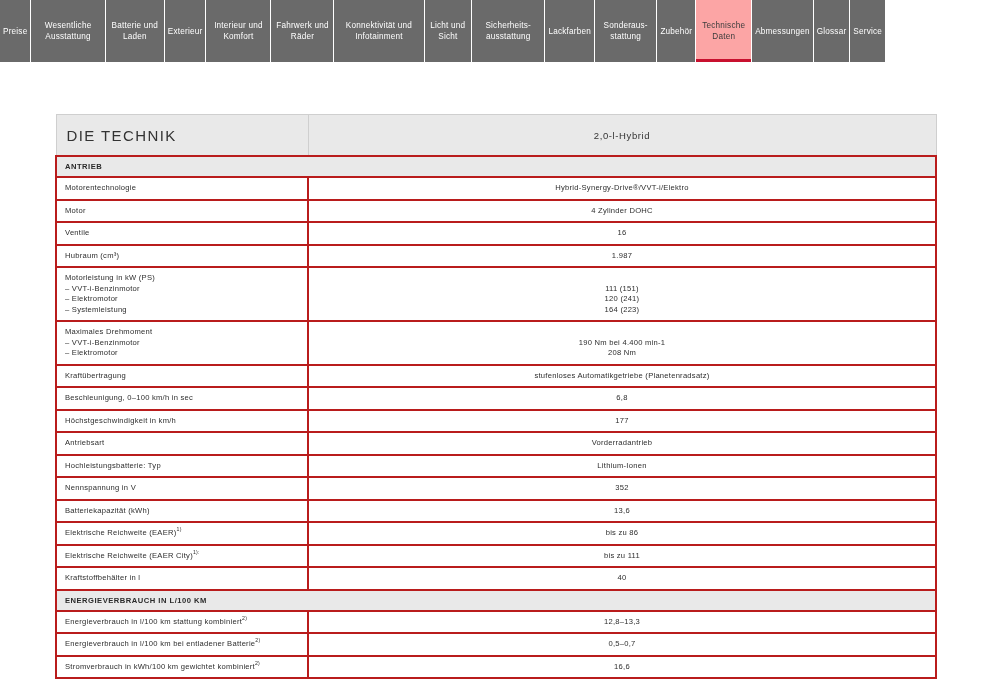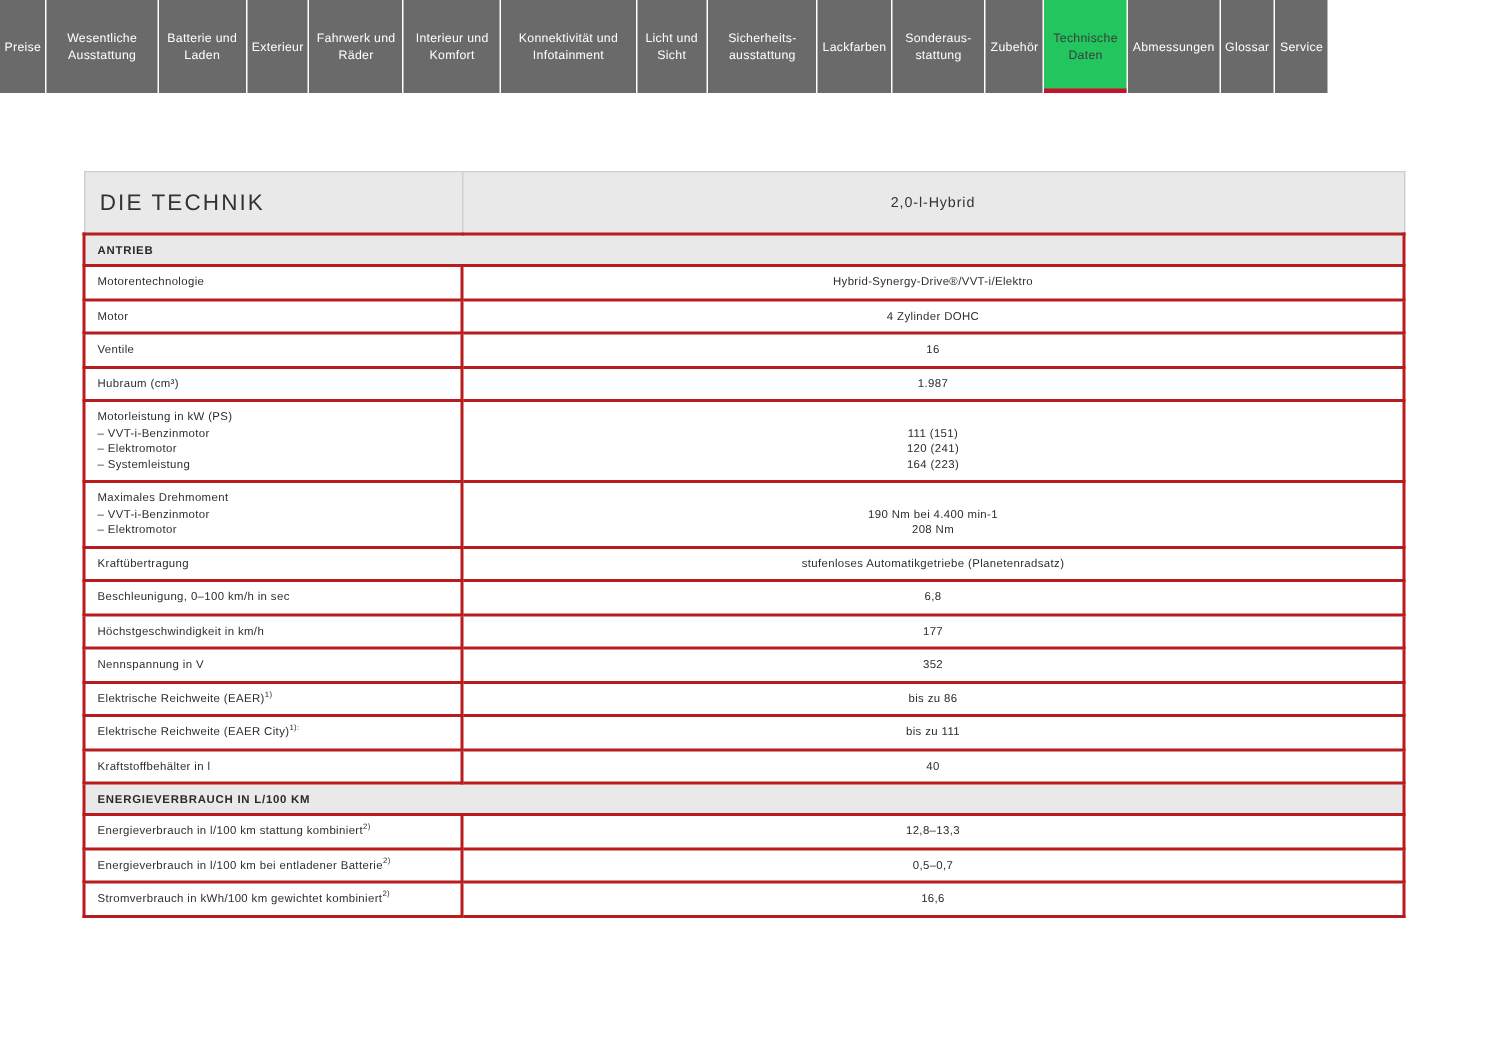--- a/index.html
+++ b/index.html
@@ -32,21 +32,21 @@
     font-size: 8.2px;
     line-height: 11px;
     letter-spacing: 0.2px;
     padding: 2px 3px;
     box-sizing: border-box;
     border-right: 1px solid #ffffff;
     position: relative;
   }
   .nav-item:last-child { border-right: none; }
   .nav-item.active {
-    background: #22c55e;
+    background: #fca5a5;
     color: #3c3c3c;
   }
   .nav-item.active::after {
     content: "";
     position: absolute;
     left: 0; right: 0; bottom: 0;
     height: 3px;
     background: #c8102e;
   }
 
@@ -135,24 +135,24 @@
     <div class="nav-item">
       <span>Wesentliche Ausstattung</span>
     </div>
     <div class="nav-item">
       <span>Batterie und Laden</span>
     </div>
     <div class="nav-item">
       <span>Exterieur</span>
     </div>
     <div class="nav-item">
+      <span>Interieur und Komfort</span>
+    </div>
+    <div class="nav-item">
       <span>Fahrwerk und Räder</span>
-    </div>
-    <div class="nav-item">
-      <span>Interieur und Komfort</span>
     </div>
     <div class="nav-item">
       <span>Konnektivität und Infotainment</span>
     </div>
     <div class="nav-item">
       <span>Licht und Sicht</span>
     </div>
     <div class="nav-item">
       <span>Sicherheits- ausstattung</span>
     </div>
@@ -242,24 +242,36 @@
         </tr>
         <tr>
           <td class="lbl"><span>Beschleunigung, 0–100 km/h in sec</span></td>
           <td class="val">6,8</td>
         </tr>
         <tr>
           <td class="lbl"><span>Höchstgeschwindigkeit in km/h</span></td>
           <td class="val">177</td>
         </tr>
         <tr>
+          <td class="lbl"><span>Antriebsart</span></td>
+          <td class="val">Vorderradantrieb</td>
+        </tr>
+        <tr>
+          <td class="lbl"><span>Hochleistungsbatterie: Typ</span></td>
+          <td class="val">Lithium-Ionen</td>
+        </tr>
+        <tr>
           <td class="lbl"><span>Nennspannung in V</span></td>
           <td class="val">352</td>
         </tr>
         <tr>
+          <td class="lbl"><span>Batteriekapazität (kWh)</span></td>
+          <td class="val">13,6</td>
+        </tr>
+        <tr>
           <td class="lbl"><span>Elektrische Reichweite (EAER)</span><sup>1)</sup></td>
           <td class="val">bis zu 86</td>
         </tr>
         <tr>
           <td class="lbl"><span>Elektrische Reichweite (EAER City)</span><sup>1):</sup></td>
           <td class="val">bis zu 111</td>
         </tr>
         <tr>
           <td class="lbl"><span>Kraftstoffbehälter in l</span></td>
           <td class="val">40</td>

